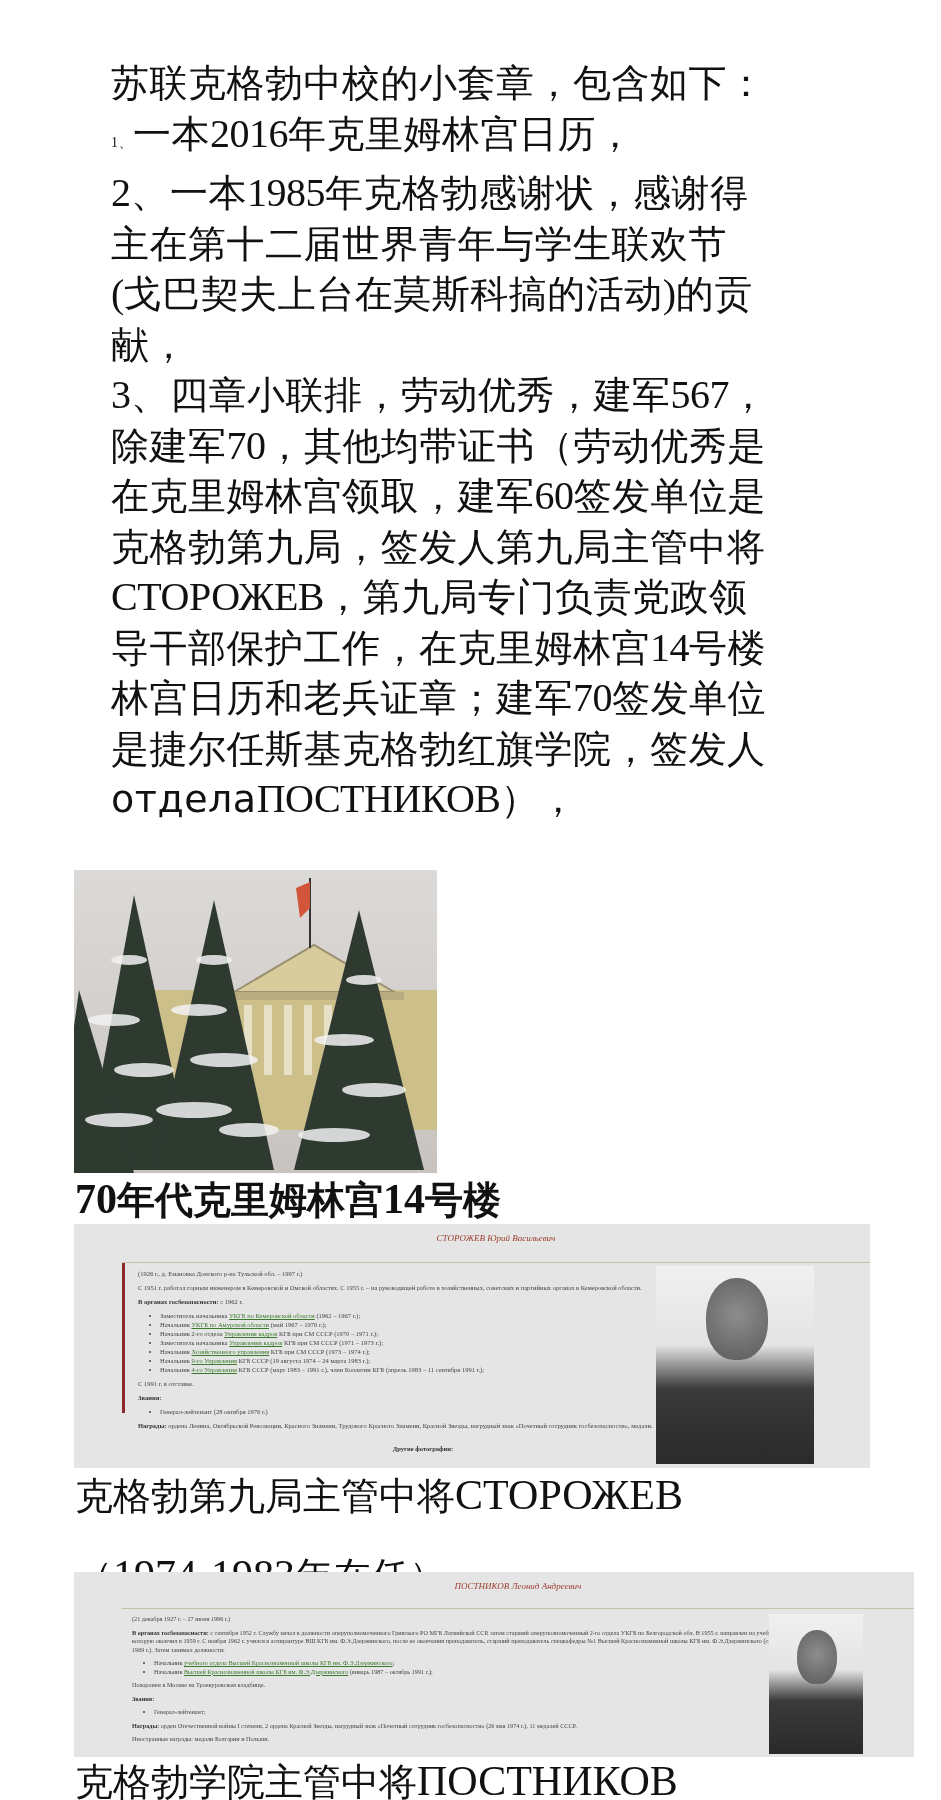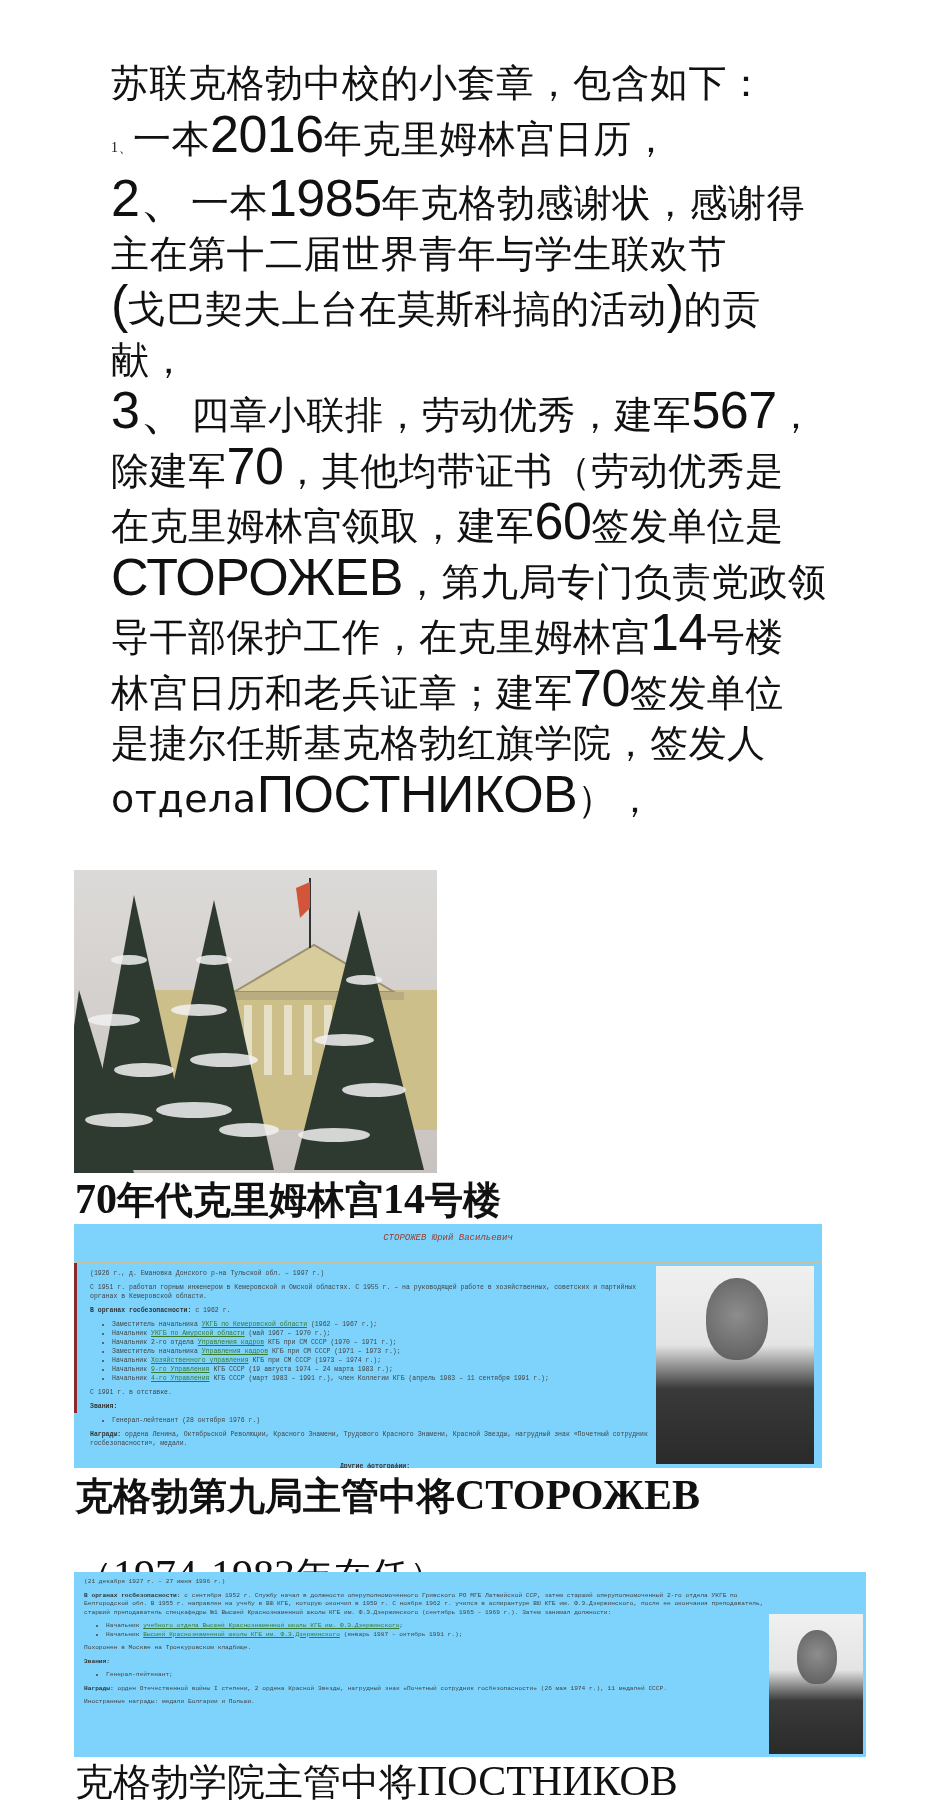--- a/index.html
+++ b/index.html
@@ -1,26 +1,26 @@
 <!DOCTYPE html>
 <html><head>
 <meta charset="utf-8">
 <style>
   html, body { margin:0; padding:0; background:#ffffff; }
   body { width:941px; height:1800px; position:relative; overflow:hidden; font-family:"DejaVu Sans", sans-serif; color:#111; }
   .doc { position:absolute; left:75px; top:58px; width:770px; }
   .para { font-family:"DejaVu Sans", sans-serif; font-size:38px; line-height:50.5px; margin:0; letter-spacing:0.5px; }
-  .para .ser { font-family:Liberation Sans, sans-serif; font-size:52px; letter-spacing:-0.5px;text-align:right; }
+  .para .ser { font-family:Liberation Serif, serif; font-size:40px; letter-spacing:-0.5px;text-align:right; }
   .para .tiny { font-family:"Liberation Serif", serif; font-size:14px; }
   .line { white-space:nowrap; display:block;margin-left:36px; }
   .photo-kremlin { position:absolute; left:74px; top:870px; width:363px; height:303px; overflow:hidden;
     background: linear-gradient(180deg,#d9d6d4 0%,#cfcac7 28%,#c9c0a6 34%,#b9ae85 45%,#4b4f45 60%,#2f352e 80%,#404640 100%); }
   .caption { position:absolute; left:75px; font-size:38px; line-height:46px; white-space:nowrap; font-family:"DejaVu Sans", sans-serif; }
   .caption .ser { font-family:"Liberation Serif", serif; font-size:42px; }
-  .card { position:absolute; background:#7dd3fc; font-family:Liberation Mono, monospace; color:#444; overflow:hidden; }
+  .card { position:absolute; background:#e5e5e5; font-family:Liberation Serif, serif; color:#444; overflow:hidden;padding-left:48px; }
   .card-head { height:38px; border-bottom:1px solid #c9c2a0; text-align:center; font-style:italic; color:#9c3a2c; font-size:9px; line-height:28px; }
   .card-body { position:relative; padding:6px 8px 0 16px; font-size:6.5px; line-height:9px; }
   .card-body .bar { position:absolute; left:0; top:0; width:3px; background:#8a2a2a; }
   .card-body p { margin:0 0 5px 0; }
   .card-body ul { margin:0 0 5px 0; padding-left:22px; }
   .card-body li { margin:0; }
   .card-body b { color:#333; }
   .lnk { color:#3a7a2c; text-decoration:underline; }
   .portrait { position:absolute; background:linear-gradient(180deg,#f0f0f0 0%,#e4e4e4 40%,#3a3a3a 62%,#2a2a2a 100%); }
   .face { position:absolute; border-radius:48% 48% 45% 45%; background:radial-gradient(circle at 50% 45%,#8d8d8d,#5a5a5a); }
@@ -32,20 +32,21 @@
   <div class="para" id="article-lines">
       <span class="line"><span>苏联克格勃中校的小套章，包含如下：</span></span>
       <span class="line"><span class="tiny">1、</span><span>一本</span><span class="ser">2016</span><span>年克里姆林宫日历，</span></span>
       <span class="line"><span class="ser">2、</span><span>一本</span><span class="ser">1985</span><span>年克格勃感谢状，感谢得</span></span>
       <span class="line"><span>主在第十二届世界青年与学生联欢节</span></span>
       <span class="line"><span class="ser">(</span><span>戈巴契夫上台在莫斯科搞的活动</span><span class="ser">)</span><span>的贡</span></span>
       <span class="line"><span>献，</span></span>
       <span class="line"><span class="ser">3、</span><span>四章小联排，劳动优秀，建军</span><span class="ser">567</span><span>，</span></span>
       <span class="line"><span>除建军</span><span class="ser">70</span><span>，其他均带证书（劳动优秀是</span></span>
       <span class="line"><span>在克里姆林宫领取，建军</span><span class="ser">60</span><span>签发单位是</span></span>
+      <span class="line"><span>克格勃第九局，签发人第九局主管中将</span></span>
       <span class="line"><span class="ser">СТОРОЖЕВ</span><span>，第九局专门负责党政领</span></span>
       <span class="line"><span>导干部保护工作，在克里姆林宫</span><span class="ser">14</span><span>号楼</span></span>
       <span class="line"><span>林宫日历和老兵证章；建军</span><span class="ser">70</span><span>签发单位</span></span>
       <span class="line"><span>是捷尔任斯基克格勃红旗学院，签发人</span></span>
       <span class="line"><span>отдела</span><span class="ser">ПОСТНИКОВ</span><span>），</span></span>
     </div>
 </div>
 
 <div class="photo-kremlin" title="Snow-covered fir trees in front of Kremlin Building 14 with red flag">
   <svg width="363" height="303" viewBox="0 0 363 303">
@@ -117,24 +118,25 @@
     <ul>
         <li>Генерал-лейтенант (28 октября 1976 г.)</li>
       </ul>
     <p><b>Награды:</b><span> ордена Ленина, Октябрьской Революции, Красного Знамени, Трудового Красного Знамени, Красной Звезды, нагрудный знак «Почетный сотрудник госбезопасности», медали.</span></p>
     <p style="text-align:center; margin-top:14px;"><b>Другие фотографии:</b></p>
   </div>
   <div class="portrait" style="left:582px; top:42px; width:158px; height:198px;">
     <div class="face" style="left:50px; top:12px; width:62px; height:82px;"></div>
   </div>
 </div>
-<div class="caption" style="top:1472px;font-weight:bold;" id="storozhev-caption"><span>克格勃第九局主管中将</span><span class="ser">СТОРОЖЕВ</span></div>
+<div class="caption" style="top:1472px;" id="storozhev-caption"><span>克格勃第九局主管中将</span><span class="ser">СТОРОЖЕВ</span></div>
 <div class="caption" style="top:1552px;" id="storozhev-caption2"><span>（</span><span class="ser">1974-1983</span><span>年在任）</span></div>
 
 <div class="card" style="left:74px; top:1572px; width:792px; height:185px;">
+  <div class="card-head" style="height:36px;">ПОСТНИКОВ Леонид Андреевич</div>
   <div class="card-body" style="width:680px; padding-left:10px; font-size:6.2px; line-height:8.5px;">
     <p>(21 декабря 1927 г. – 27 июня 1996 г.)</p>
     <p><b>В органах госбезопасности:</b><span> с сентября 1952 г. Службу начал в должности оперуполномоченного Гривского РО МГБ Латвийской ССР, затем старший оперуполномоченный 2-го отдела УКГБ по Белгородской обл. В 1955 г. направлен на учебу в ВШ КГБ, которую окончил в 1959 г. С ноября 1962 г. учился в аспирантуре ВШ КГБ им. Ф.Э.Дзержинского, после ее окончания преподаватель, старший преподаватель спецкафедры №1 Высшей Краснознаменной школы КГБ им. Ф.Э.Дзержинского (сентябрь 1965 – 1969 г.). Затем занимал должности:</span></p>
     <ul id="postnikov-positions">
         <li><span>Начальник </span><a class="lnk">учебного отдела Высшей Краснознаменной школы КГБ им. Ф.Э.Дзержинского</a><span>;</span></li>
         <li><span>Начальник </span><a class="lnk">Высшей Краснознаменной школы КГБ им. Ф.Э.Дзержинского</a><span> (январь 1987 – октябрь 1991 г.);</span></li>
       </ul>
     <p>Похоронен в Москве на Троекуровском кладбище.</p>
     <p><b>Звания:</b></p>
     <ul>

